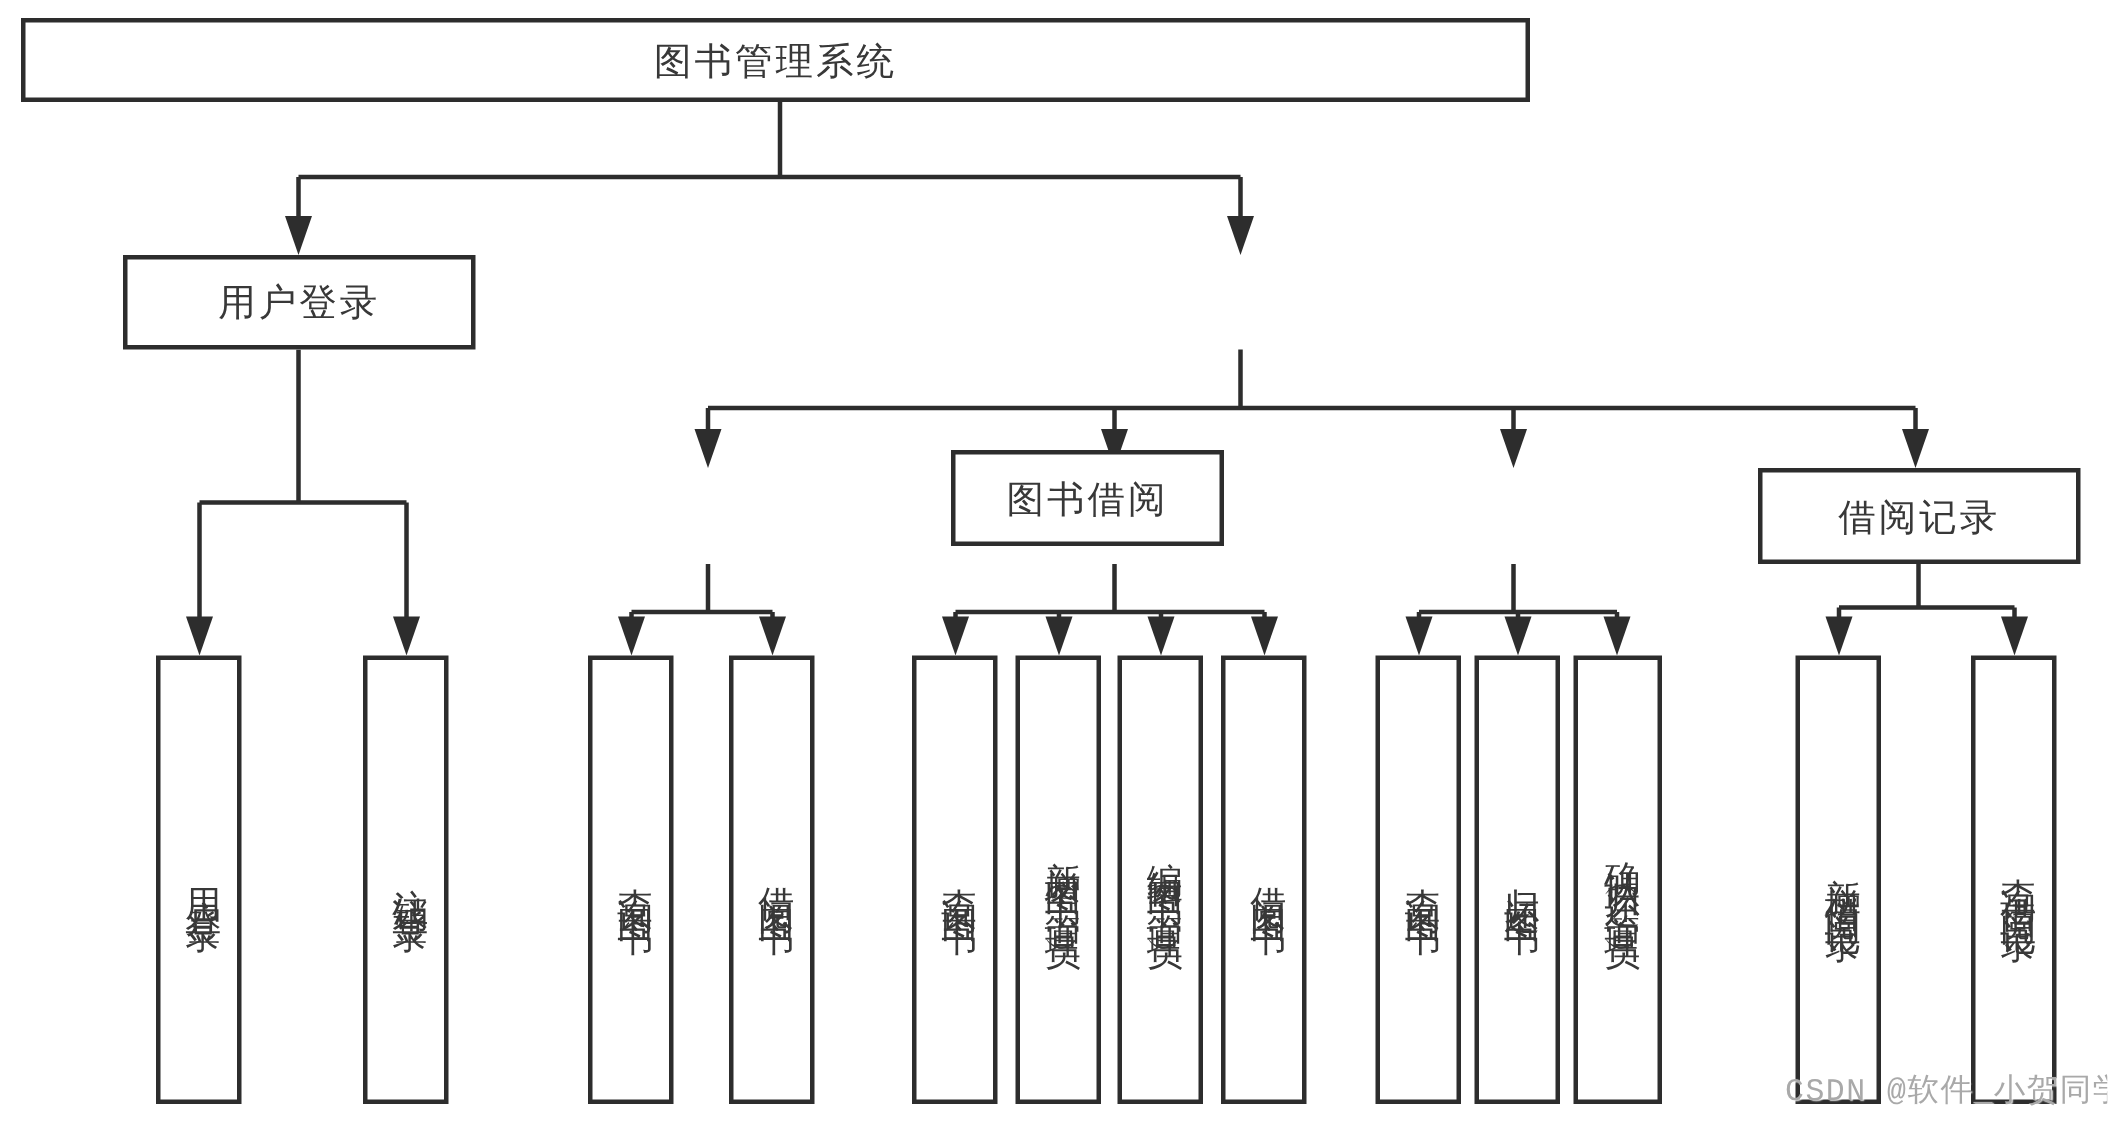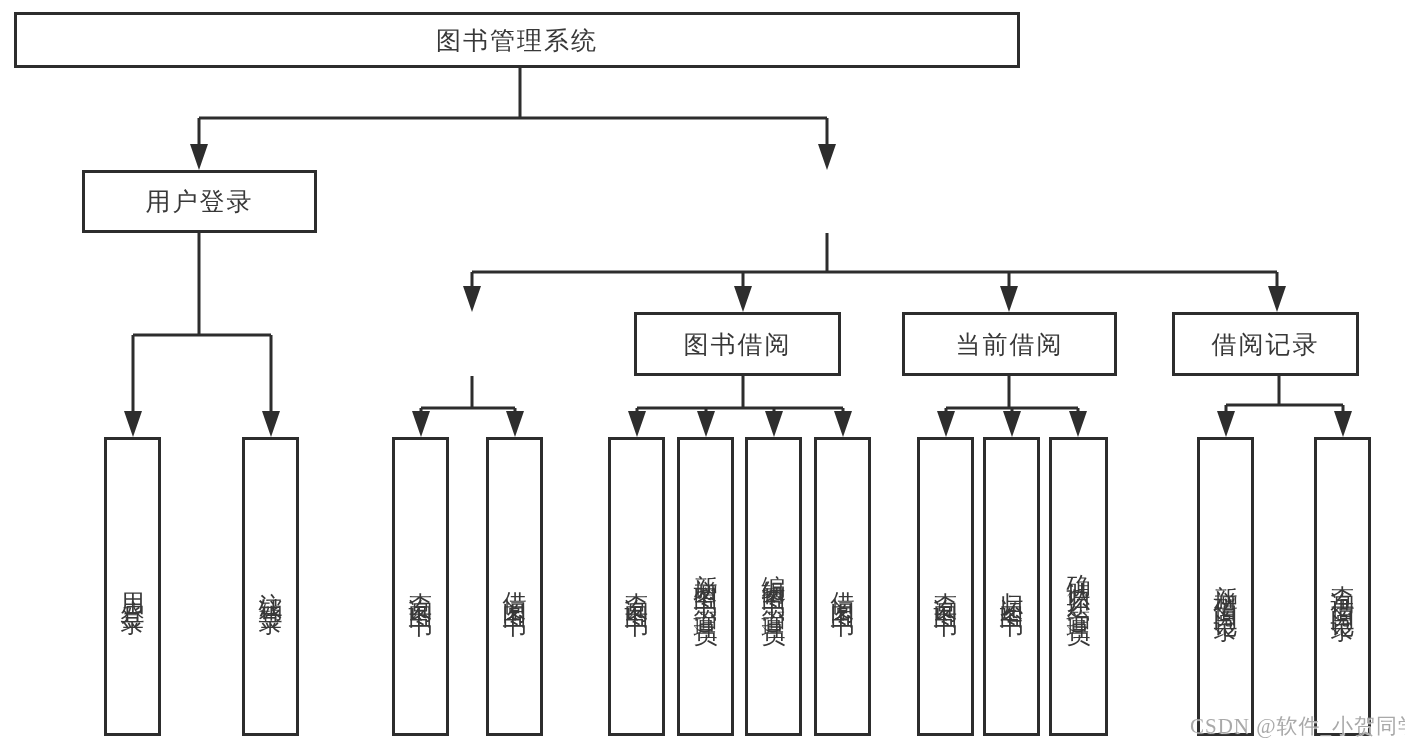--- a/index.html
+++ b/index.html
@@ -1,20 +1,20 @@
 <!DOCTYPE html>
 <html><head>
 <meta charset="utf-8">
 <style>
   html,body{margin:0;padding:0;background:#ffffff;}
   .canvas{
     position:relative;
     width:1405px;height:747px;
     background:#ffffff;
-    font-family:Liberation Serif, serif;
+    font-family:Liberation Mono, monospace;
     overflow:hidden;
   }
   .connectors{position:absolute;left:0;top:0;z-index:1;}
   .box{
     position:absolute;
     box-sizing:border-box;
     background:#ffffff;
     border:3px solid #2d2d2d;
     display:flex;align-items:center;justify-content:center;
     color:#383838;
@@ -87,23 +87,22 @@
       <polygon points="1069,411 1087,411 1078,437"></polygon>
       <polygon points="1217,411 1235,411 1226,437"></polygon>
       <polygon points="1334,411 1352,411 1343,437"></polygon>
     </g>
   </svg>
 
   <div class="box hbox" style="left:14px;top:12px;width:1006px;height:56px">图书管理系统</div>
 
   <div class="box hbox" style="left:82px;top:170px;width:235px;height:63px">用户登录</div>
 
-  <div class="box hbox" style="left:634px;top:312px;width:207px;height:64px">图书借阅</div>
-  <div class="box hbox" style="left:902px;top:312px;width:215px;height:64px">当前借阅</div>
-  <div class="box hbox" style="left:1172px;top:312px;width:187px;height:64px">借阅记录</div>
+  <div class="box hbox" style="left:634px;top:300px;width:182px;height:64px">图书借阅</div>
+  <div class="box hbox" style="left:1172px;top:312px;width:215px;height:64px">借阅记录</div>
 
   <div class="box vbox" style="left:104px;top:437px;width:57px;height:299px">用户登录</div>
   <div class="box vbox" style="left:242px;top:437px;width:57px;height:299px">注销登录</div>
 
   <div class="box vbox" style="left:392px;top:437px;width:57px;height:299px">查询图书</div>
   <div class="box vbox" style="left:486px;top:437px;width:57px;height:299px">借阅图书</div>
 
   <div class="box vbox" style="left:608px;top:437px;width:57px;height:299px">查询图书</div>
   <div class="box vbox" style="left:677px;top:437px;width:57px;height:299px">新增图书（管理员）</div>
   <div class="box vbox" style="left:745px;top:437px;width:57px;height:299px">编辑图书（管理员）</div>

